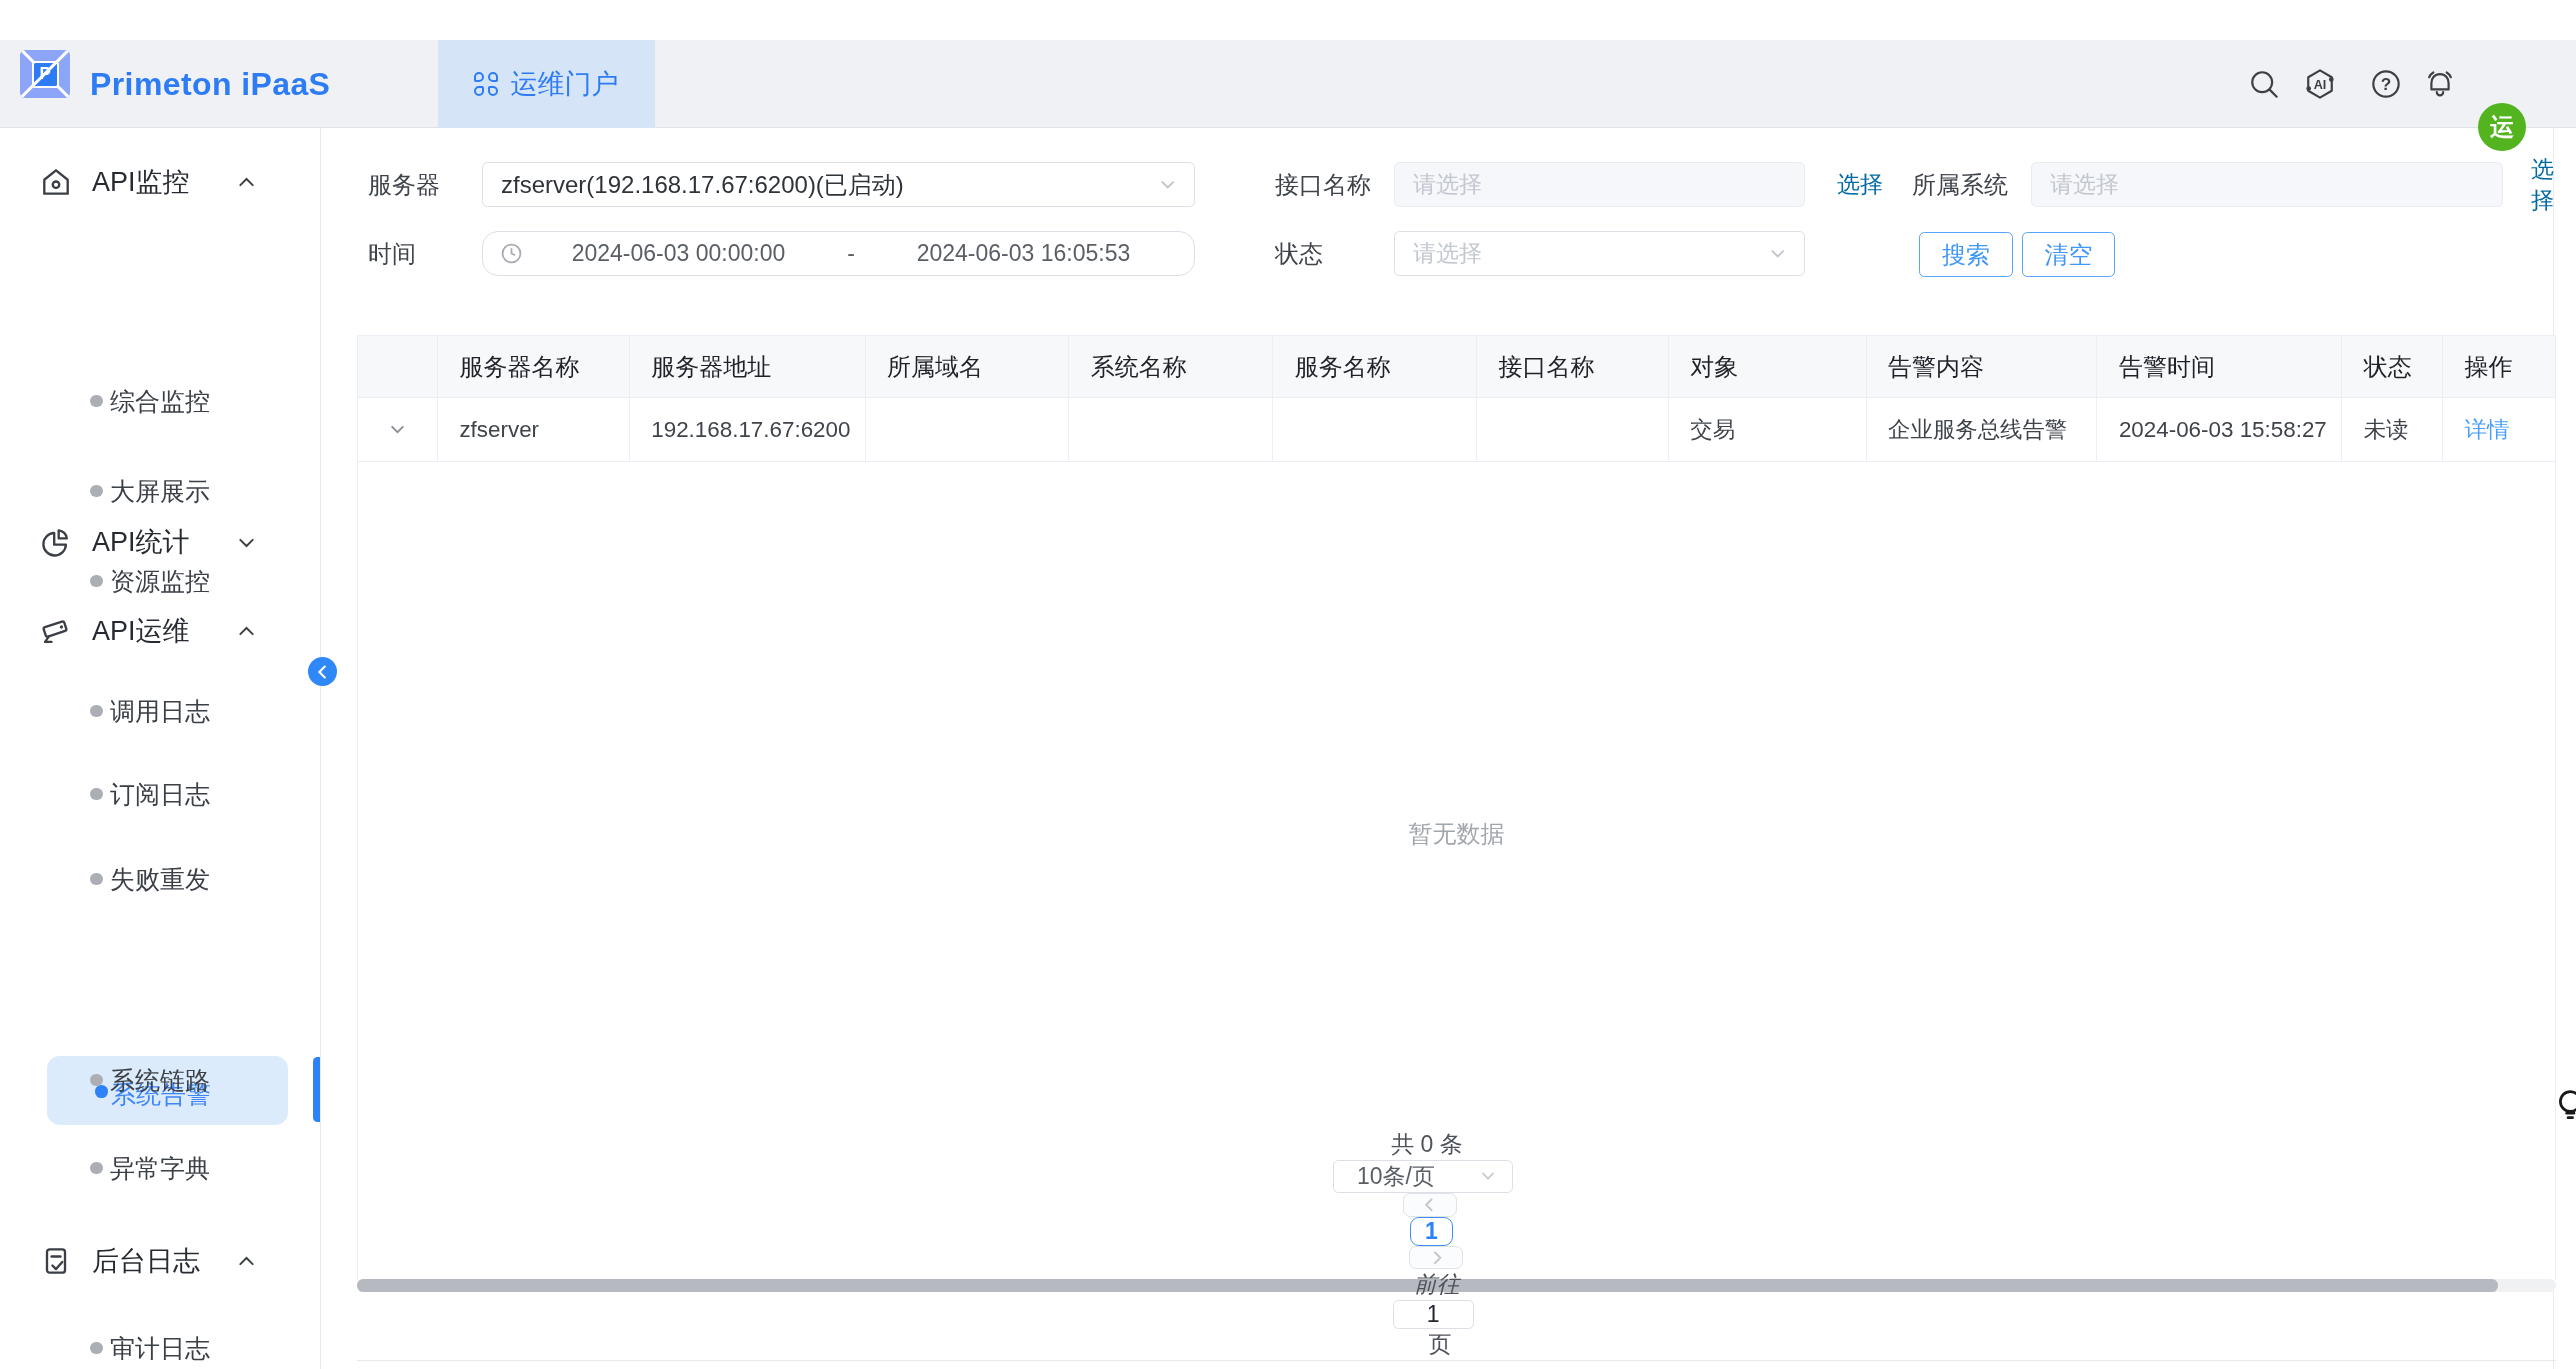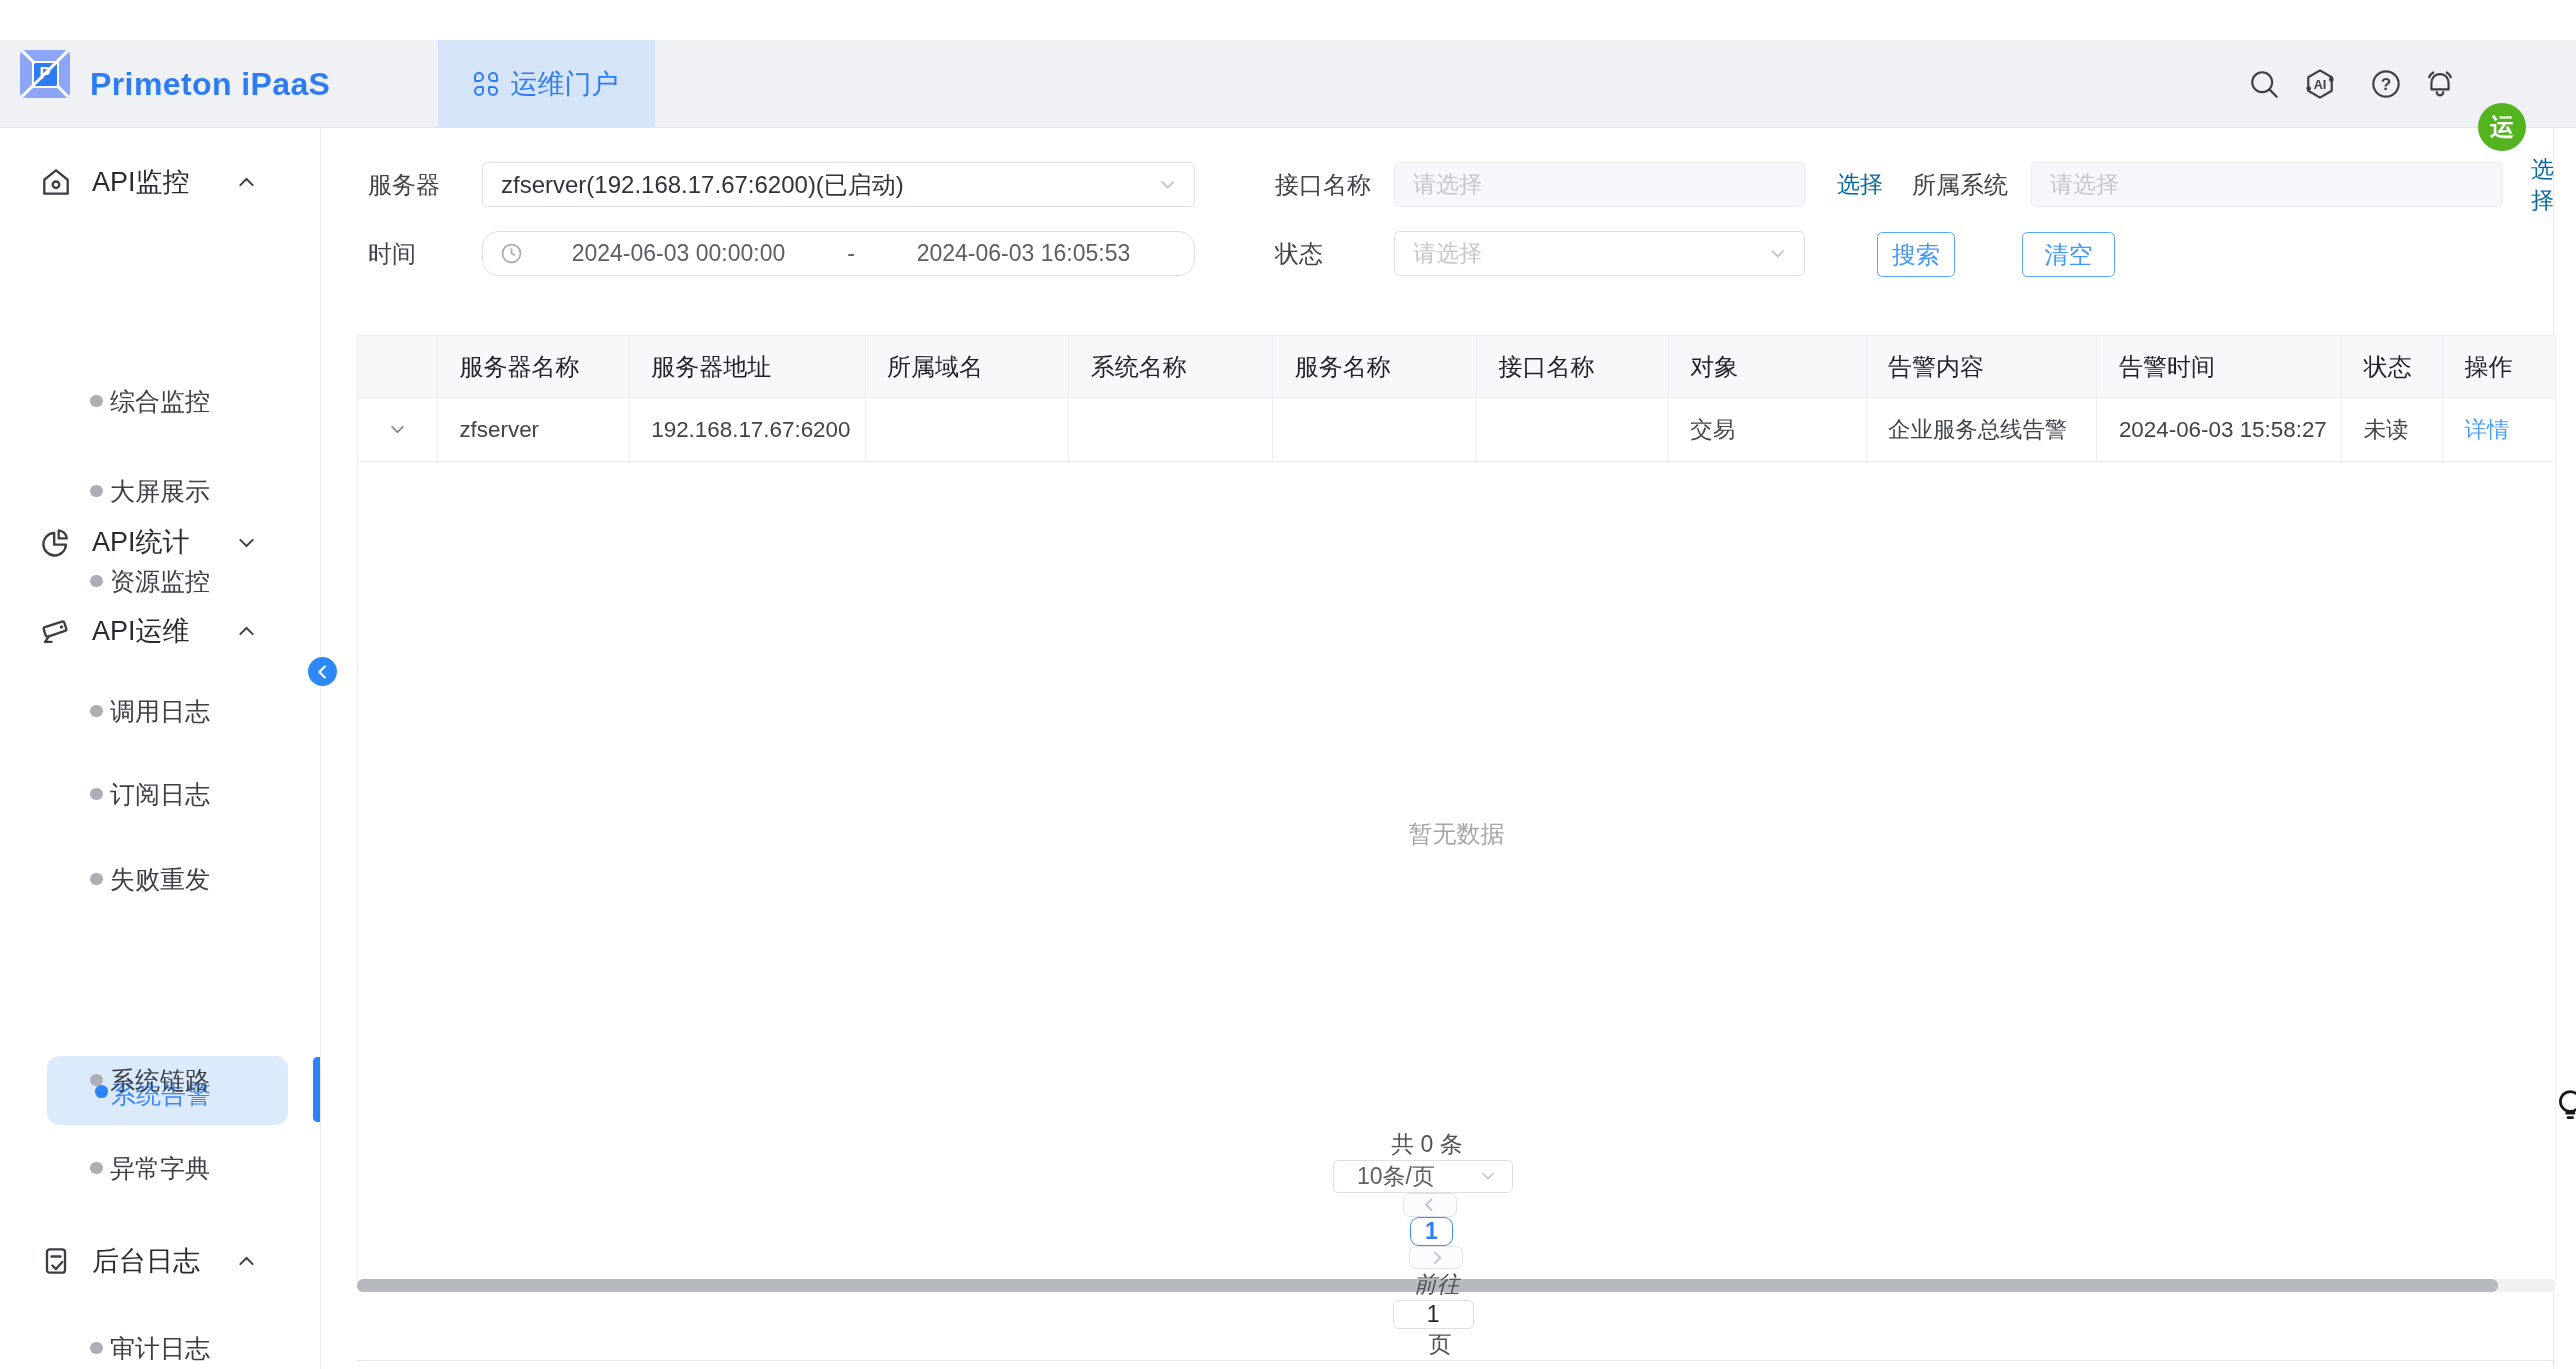--- a/index.html
+++ b/index.html
@@ -301,21 +301,21 @@
   <div class="flabel" style="left:1275px; top:231px">状态</div>
   <div class="field" style="left:1394px; top:231px; width:411px; padding:0 16px 0 18px">
     <span class="ph" style="flex:1">请选择</span>
     <span class="chev-dn">
       <svg viewBox="0 0 24 24" width="21.5" height="21.5" fill="none" stroke="currentColor" stroke-width="2" stroke-linecap="round">
           <polyline points="6,9 12,15 18,9"></polyline>
         </svg>
     </span>
   </div>
 
-  <button class="btn" style="left:1877px; width:78px">搜索</button>
+  <button class="btn" style="left:1919px; width:94px">搜索</button>
   <button class="btn" style="left:2022px; width:93px">清空</button>
 
   <div class="table">
     <div class="thead">
       <div class="c w0"></div>
       <div class="c w1">服务器名称</div>
       <div class="c w2">服务器地址</div>
       <div class="c w3">所属域名</div>
       <div class="c w4">系统名称</div>
       <div class="c w5">服务名称</div>

